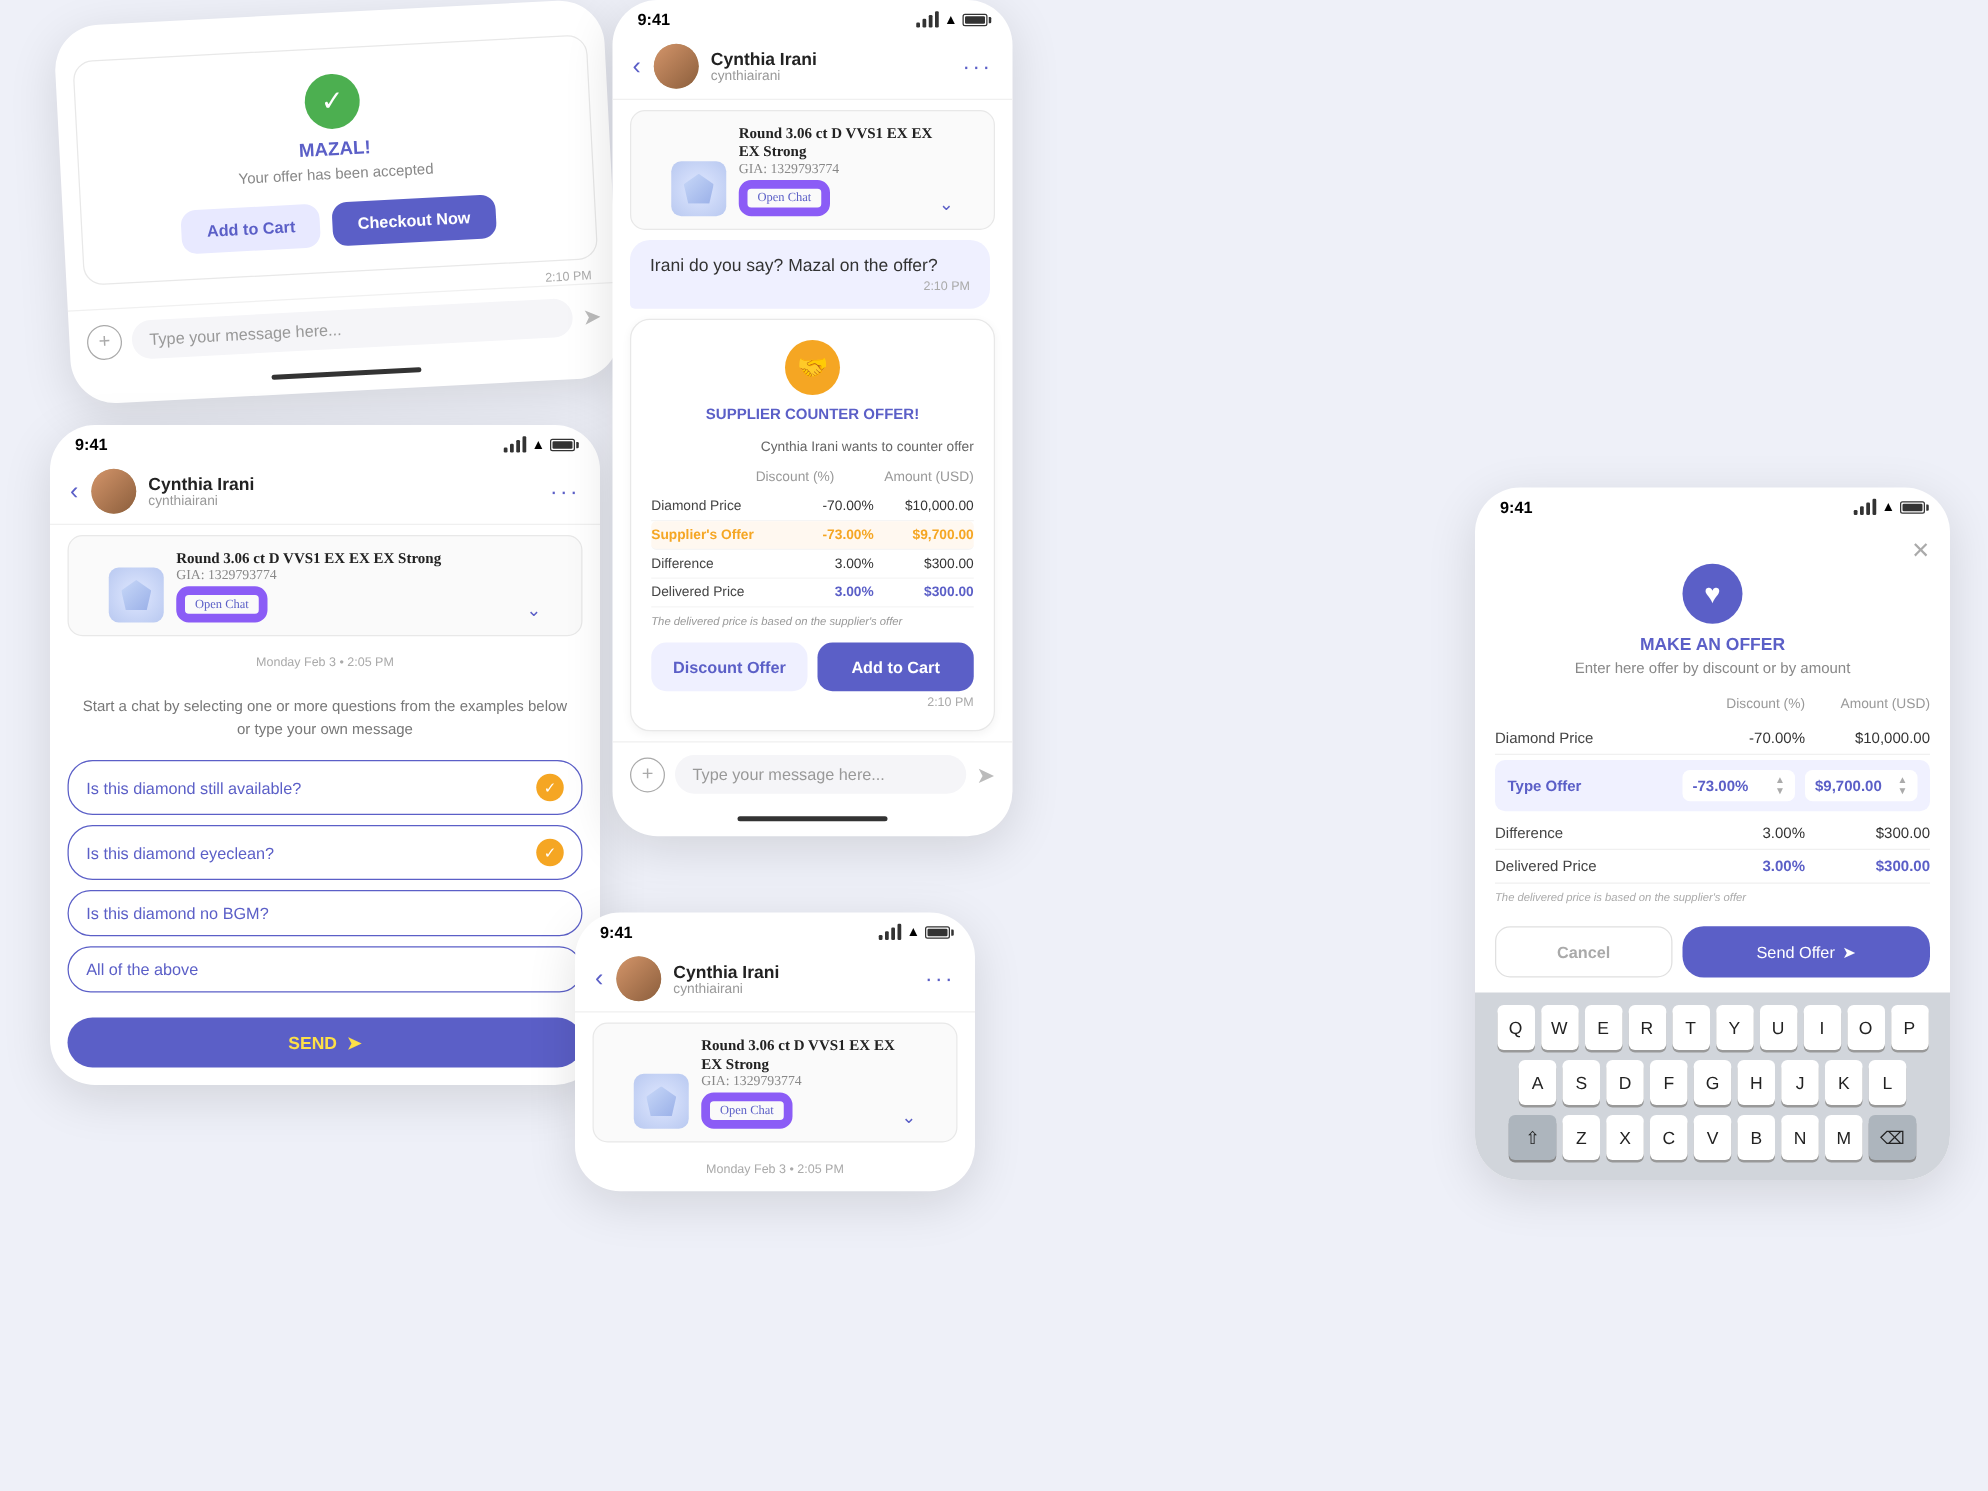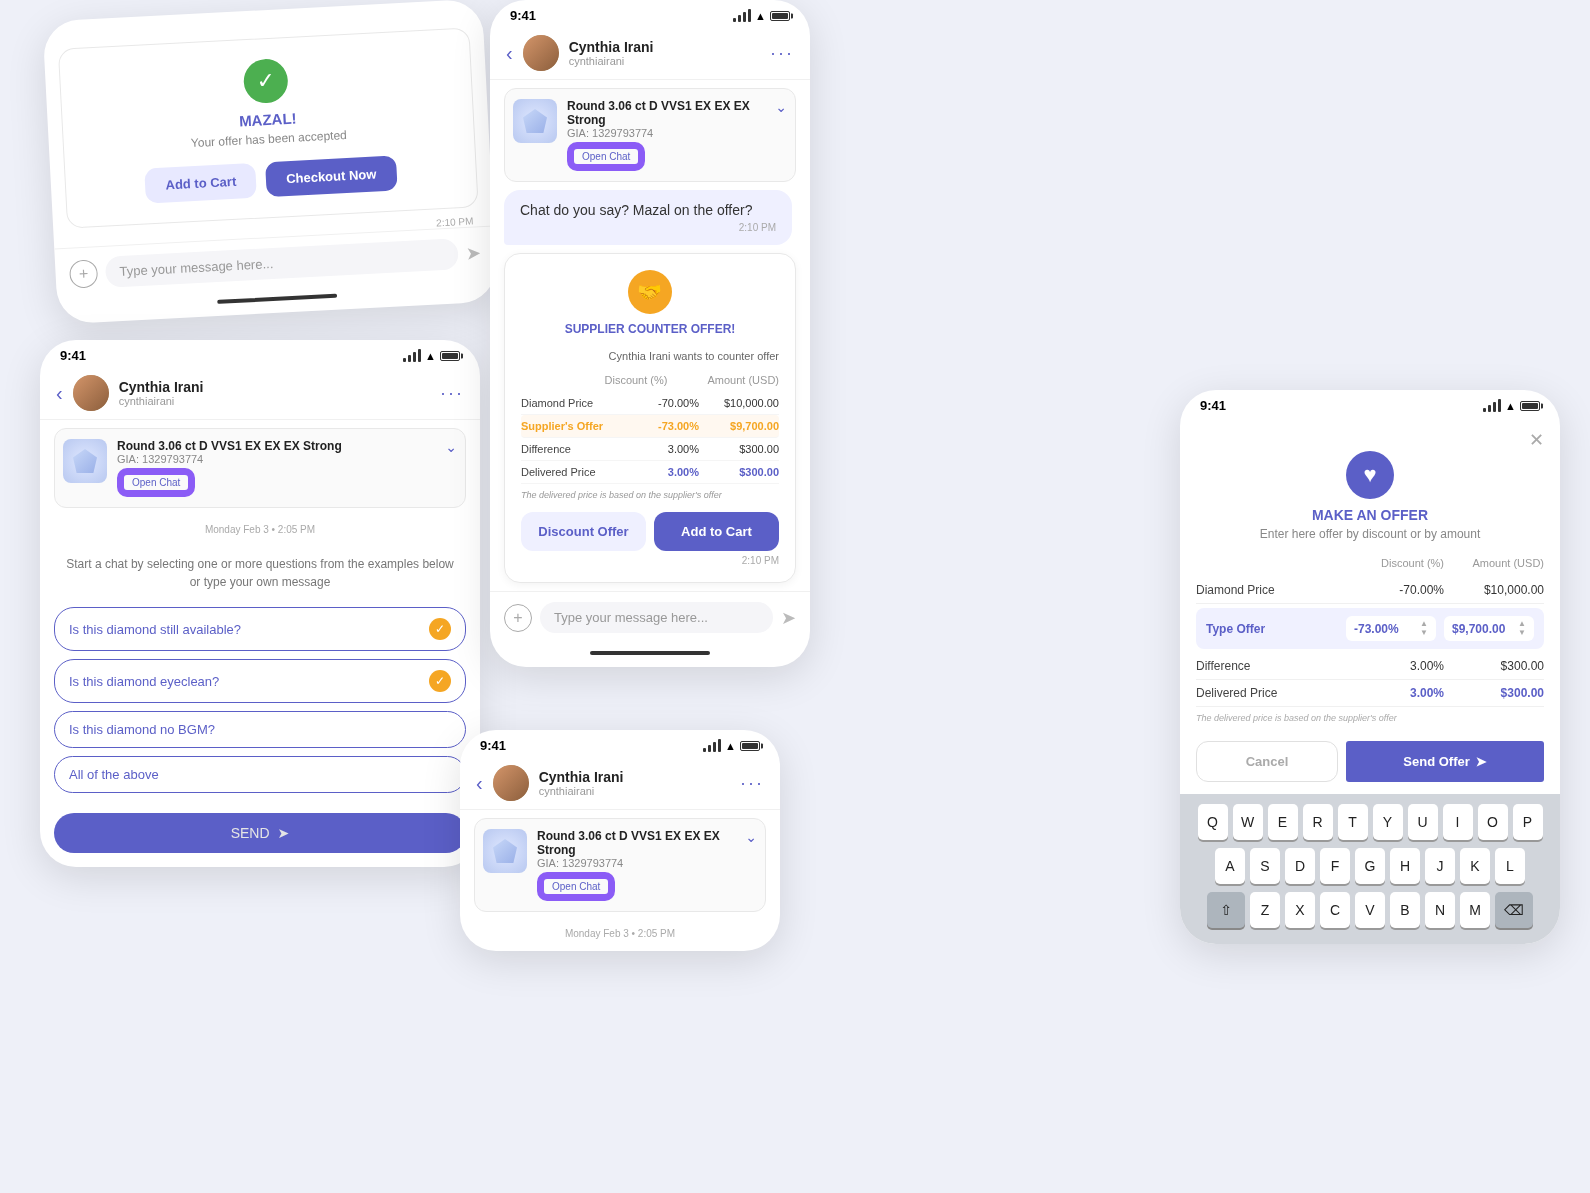--- a/index.html
+++ b/index.html
@@ -64,26 +64,27 @@
       border-radius: 50%;
     }
     .contact-info { flex: 1; }
     .contact-name { font-size: 14px; font-weight: 700; color: #222; }
     .contact-handle { font-size: 11px; color: #999; }
     .more-btn { color: #5b5fc7; font-size: 18px; letter-spacing: 2px; }
 
     
     .product-card {
       display: flex;
-      align-items: flex-start;
-      padding: 10px 8px;
+      align-items: flex-end;
+      padding: 10px 32px;
       border: 1px solid #e8e8e8;
       border-radius: 12px;
       margin: 8px 14px;
       background: #fafafa;
+      font-family: Liberation Serif, serif;
     }
     .product-thumb {
       width: 44px; height: 44px;
       background: radial-gradient(circle, #e0e8ff, #b8c8f0);
       border-radius: 8px; margin-right: 10px; flex-shrink: 0;
       display: flex; align-items: center; justify-content: center;
     }
     .diamond-shape {
       width: 24px; height: 24px;
       background: linear-gradient(135deg, #c8d8f8, #9ab0e8);
@@ -250,24 +251,24 @@
       font-size: 13px; color: #5b5fc7;
       display: flex; align-items: center; justify-content: space-between;
       cursor: pointer;
     }
     .check-badge {
       width: 22px; height: 22px; background: #f5a623; border-radius: 50%;
       display: flex; align-items: center; justify-content: center;
       color: white; font-size: 12px; flex-shrink: 0;
     }
     .send-btn {
-      background: #5b5fc7; color: #e5e5e5;
+      background: #5b5fc7; color: #fde047;
       border: none; border-radius: 20px;
       padding: 12px 24px;
-      font-size: 14px; font-weight: 400;
+      font-size: 14px; font-weight: 700;
       display: flex; align-items: center; gap: 8px;
       margin: 4px 14px 14px; cursor: pointer;
       width: calc(100% - 28px);
       justify-content: center;
       text-align: right;
     }
 
     
     .phone-3 {
       width: 320px;
@@ -342,22 +343,22 @@
     }
     .cancel-btn {
       flex: 1; padding: 12px;
       background: white; color: #aaa;
       border: 1px solid #e0e0e0; border-radius: 12px;
       font-size: 13px; font-weight: 600; cursor: pointer;
     }
     .send-offer-btn {
       flex: 1.5; padding: 12px;
       background: #5b5fc7; color: white;
-      border: none; border-radius: 3px;
-      font-size: 13px; font-weight: 700; cursor: pointer;
+      border: none; border-radius: 17px;
+      font-size: 13px; font-weight: 400; cursor: pointer;
       display: flex; align-items: center; justify-content: center; gap: 6px;
     }
 
     
     .keyboard {
       background: #d1d5db;
       padding: 10px 4px 8px;
     }
     .keyboard-row {
       display: flex; justify-content: center;
@@ -504,21 +505,21 @@
       <div class="diamond-shape"></div>
     </div>
     <div class="product-info">
       <div class="product-name">Round 3.06 ct D VVS1 EX EX EX Strong</div>
       <div class="product-gia">GIA: 1329793774</div>
       <span class="open-chat-btn">Open Chat</span>
     </div>
     <span class="chevron-down">⌄</span>
   </div>
   <div class="chat-bubble">
-    <span>Chat do you say? Mazal on the offer?</span>
+    <span>Irani do you say? Mazal on the offer?</span>
     <div class="chat-time">2:10 PM</div>
   </div>
   <div class="offer-card">
     <div class="offer-icon">🤝</div>
     <div class="offer-title">SUPPLIER COUNTER OFFER!</div>
     <div class="offer-subtitle">Cynthia Irani wants to counter offer</div>
     <div class="offer-table">
       <div class="offer-table-header">
         <span>Discount (%)</span>
         <span>Amount (USD)</span>

